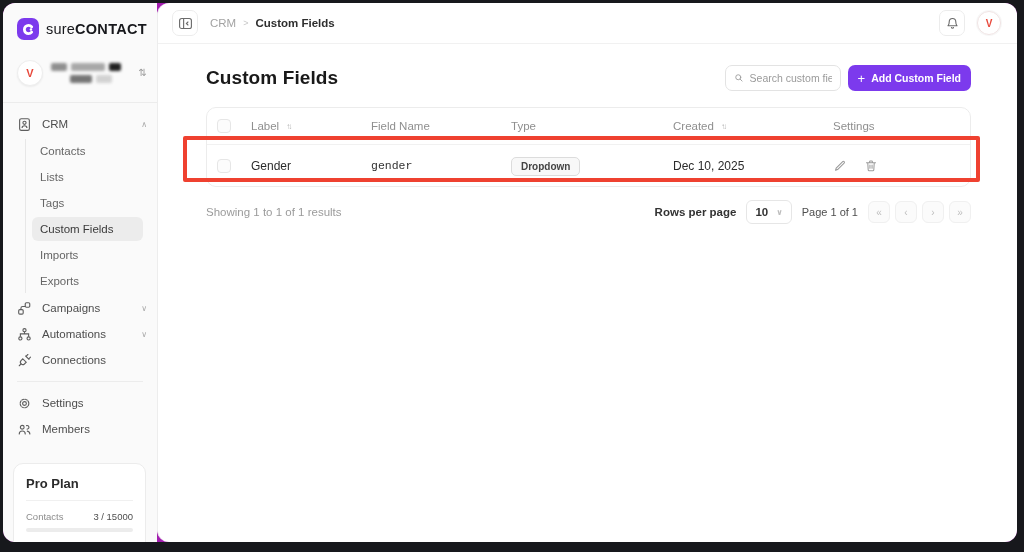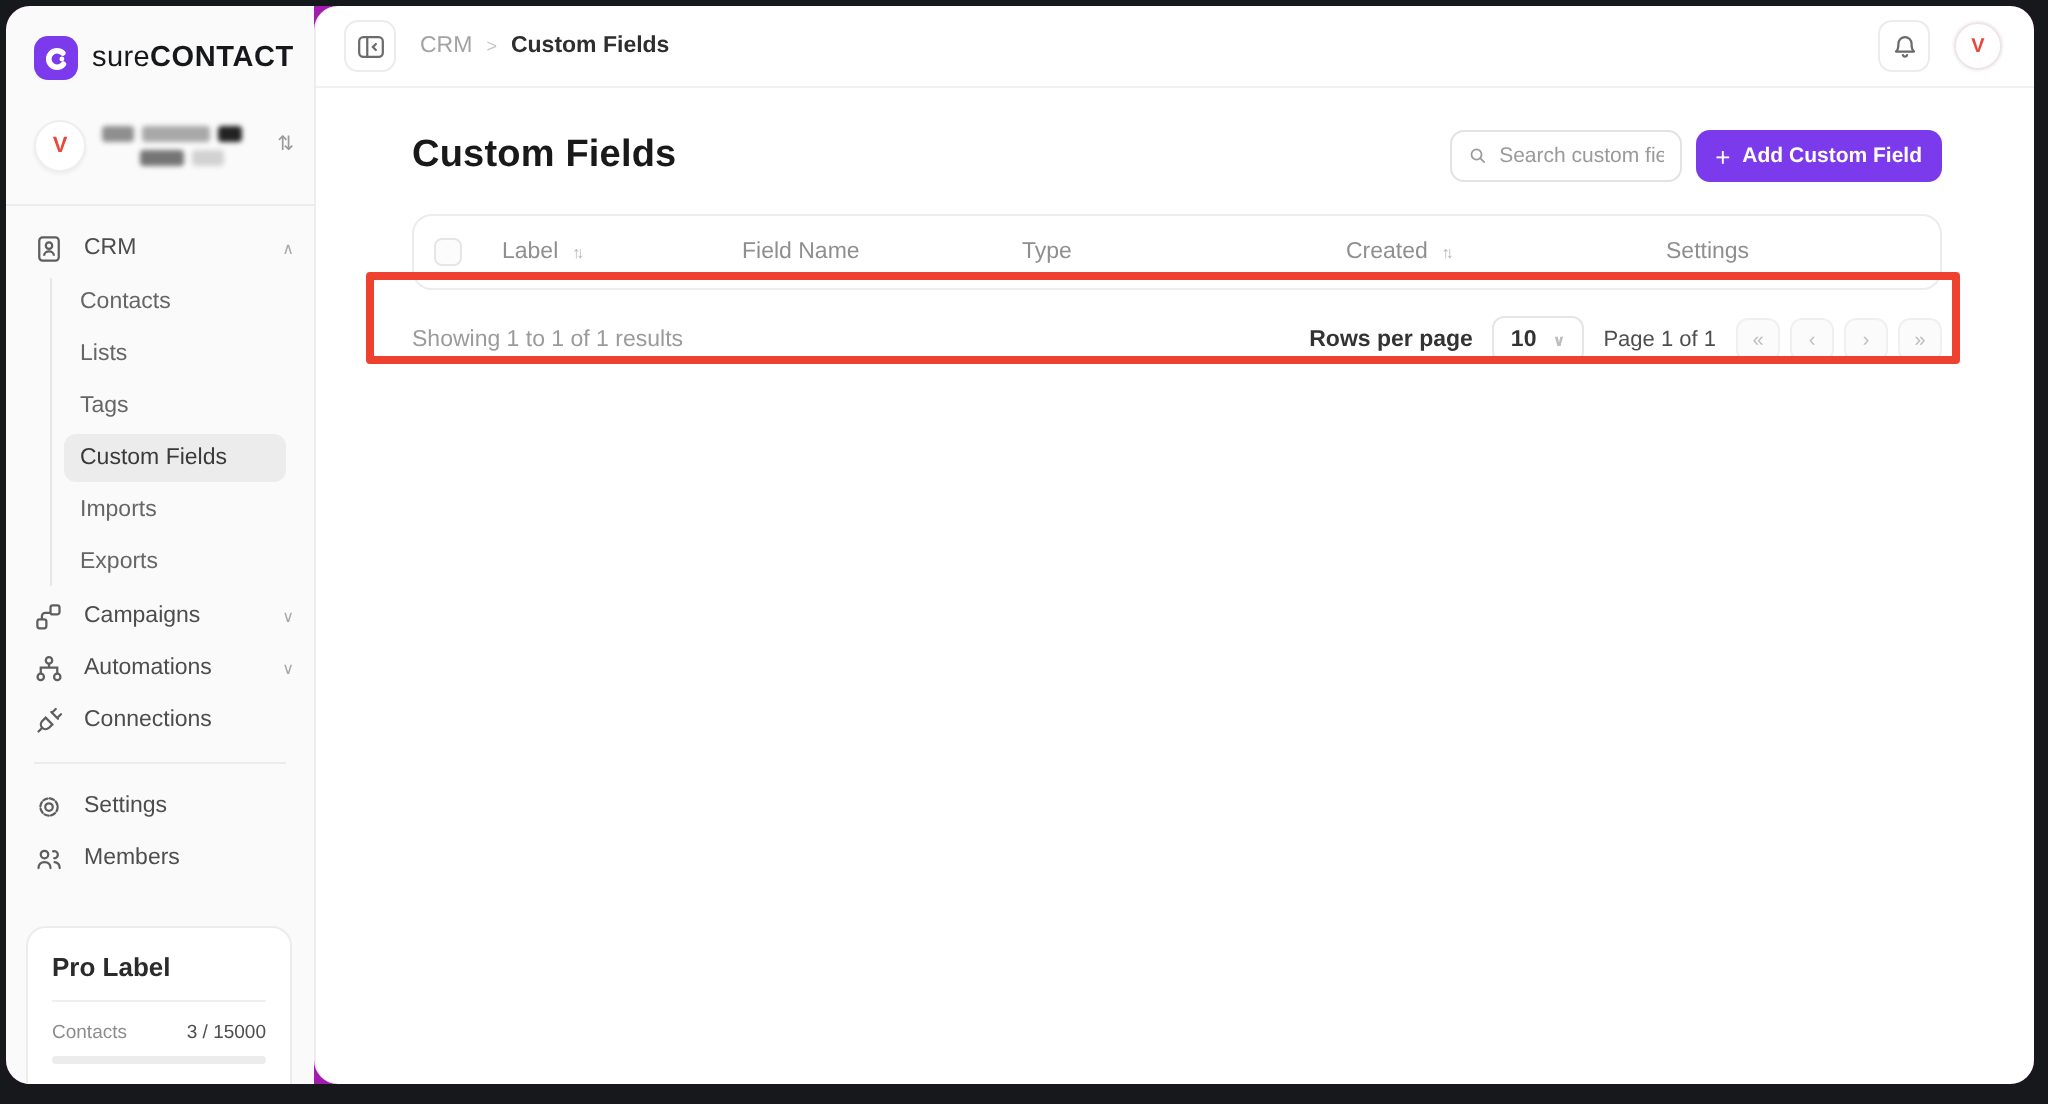--- a/index.html
+++ b/index.html
@@ -188,21 +188,21 @@
         <svg width="15" height="15" viewBox="0 0 16 16" fill="none" stroke="#5e5e5e" stroke-width="1.2" stroke-linecap="round">
           <circle cx="5.6" cy="5.6" r="2"></circle>
           <path d="M2.4 12.8c0-1.9 1.4-3.2 3.2-3.2s3.2 1.3 3.2 3.2"></path>
           <path d="M10.2 3.9a1.9 1.9 0 1 1 .6 3.7M11 9.7c1.6.3 2.7 1.6 2.7 3.1"></path>
         </svg>
         <span>Members</span>
       </div>
     </nav>
 
     <div class="plan-card">
-      <div class="plan-title">Pro Label</div>
+      <div class="plan-title">Pro Plan</div>
       <div class="plan-row">
         <span class="pl">Contacts</span>
         <span class="pv">3 / 15000</span>
       </div>
       <div class="plan-bar"></div>
 
     </div>
   </aside>
 
   <main class="main">
@@ -263,20 +263,41 @@
             </div>
           <div class="th">
             <span>Created</span>
             <span class="sort-ic">↑↓</span>
           </div>
           <div class="th">
               <span>Settings</span>
             </div>
         </div>
 
+        <div class="t-row t-body-row">
+          <div>
+              <div class="chk"></div>
+            </div>
+          <div class="cell">Gender</div>
+          <div class="cell mono">gender</div>
+          <div><span class="badge">Dropdown</span></div>
+          <div class="cell">Dec 10, 2025</div>
+          <div class="actions-cell">
+            <span class="act-ic">
+              <svg width="14" height="14" viewBox="0 0 16 16" fill="none" stroke="#9a9a9a" stroke-width="1.2" stroke-linecap="round" stroke-linejoin="round">
+                <path d="M3 13l.6-2.5 7.5-7.5a1.15 1.15 0 0 1 1.63 1.63l-7.5 7.5L3 13z"></path>
+              </svg>
+            </span>
+            <span class="act-ic">
+              <svg width="14" height="14" viewBox="0 0 16 16" fill="none" stroke="#9a9a9a" stroke-width="1.2" stroke-linecap="round" stroke-linejoin="round">
+                <path d="M2.8 4.3h10.4M6.4 4.3V3a.8.8 0 0 1 .8-.8h1.6a.8.8 0 0 1 .8.8v1.3M4.3 4.3l.5 8.3a1 1 0 0 0 1 .9h4.4a1 1 0 0 0 1-.9l.5-8.3M6.8 7v3.6M9.2 7v3.6"></path>
+              </svg>
+            </span>
+          </div>
+        </div>
       </div>
 
       <div class="table-footer">
         <span class="tf-summary">Showing 1 to 1 of 1 results</span>
         <div class="tf-right">
           <span class="rpp-label">Rows per page</span>
           <div class="rpp-select">
             <span>10</span>
             <span class="chev">∨</span>
           </div>

